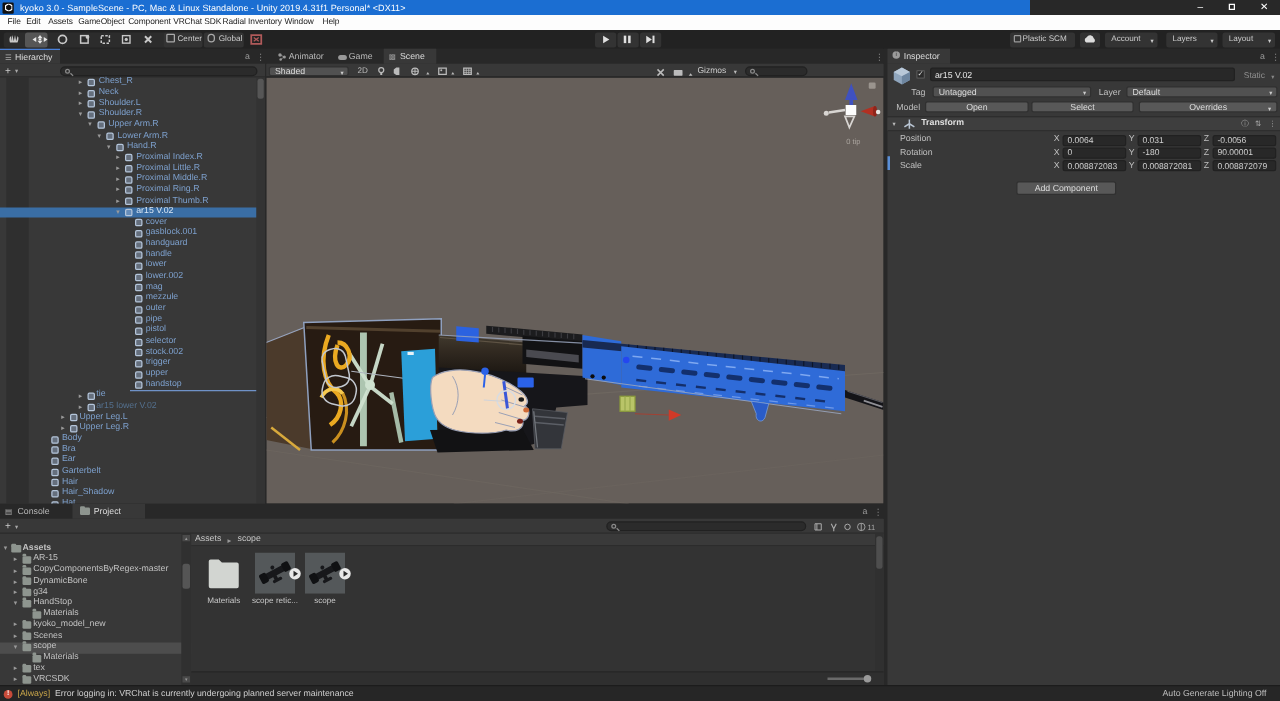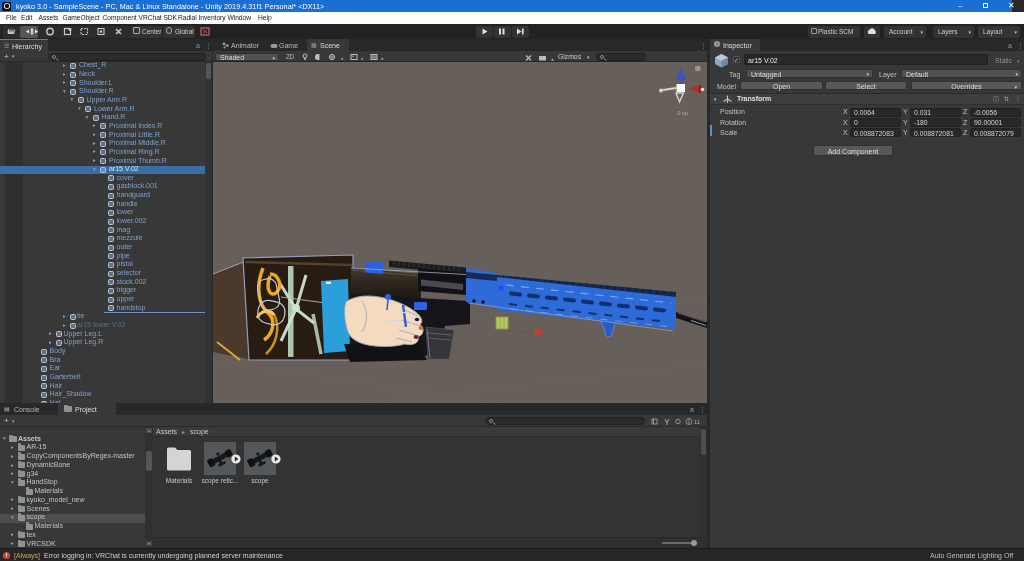--- a/index.html
+++ b/index.html
@@ -1,17 +1,17 @@
 <!DOCTYPE html>
 <html><head><meta charset="utf-8"><style>
 
 *{margin:0;padding:0;box-sizing:border-box}
 body{width:1024px;height:561px;overflow:hidden;background:#282828;font-family:"Liberation Sans",sans-serif;position:relative}
 .abs{position:absolute}
-.titlebar{left:0;top:0;width:1012px;height:12px;background:#1b6ed2;color:#fff;font-size:7px}
+.titlebar{left:0;top:0;width:824px;height:12px;background:#1b6ed2;color:#fff;font-size:7px}
 .menubar{left:0;top:12px;width:1024px;height:12px;background:#fdfdfd;color:#1c1c1c;font-size:6.7px;letter-spacing:-0.05px}
 .menubar span{position:absolute;top:2px}
 .toolbar{left:0;top:24px;width:1024px;height:15px;background:#222}
 .tbtn{position:absolute;top:1.5px;height:12px;background:#333;border-radius:2px}
 .tabbar{background:#282828}
 .tab{position:absolute;top:0;height:100%;font-size:7px;color:#b8b8b8}
 .tab.on{background:#383838;color:#dcdcdc}
 .panel{background:#383838}
 .hrow{position:absolute;left:0;width:212px;height:8.66px;font-size:7px}
 .selrow{background:#3a6ea5}

